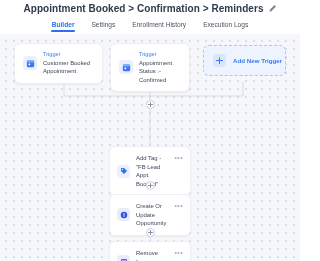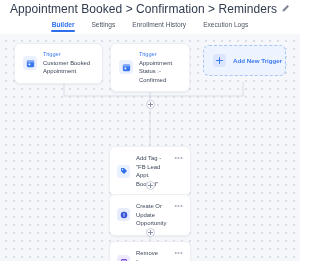--- a/index.html
+++ b/index.html
@@ -24,24 +24,25 @@
   .header {
     position: relative;
     height: 17px;
     display: flex;
     align-items: center;
     justify-content: center;
     gap: 4px;
     background: #ffffff;
   }
   .breadcrumb {
-    font-size: 12px;
+    font-size: 10px;
     color: #2f3a4d;
     letter-spacing: 0.05px;
     white-space: nowrap;
+    font-weight: bold;
   }
   .pencil-icon {
     display: inline-flex;
     align-items: center;
     width: 9px;
     height: 9px;
     opacity: .75;
   }
   .pencil-icon svg { width: 9px; height: 9px; display: block; }
 

